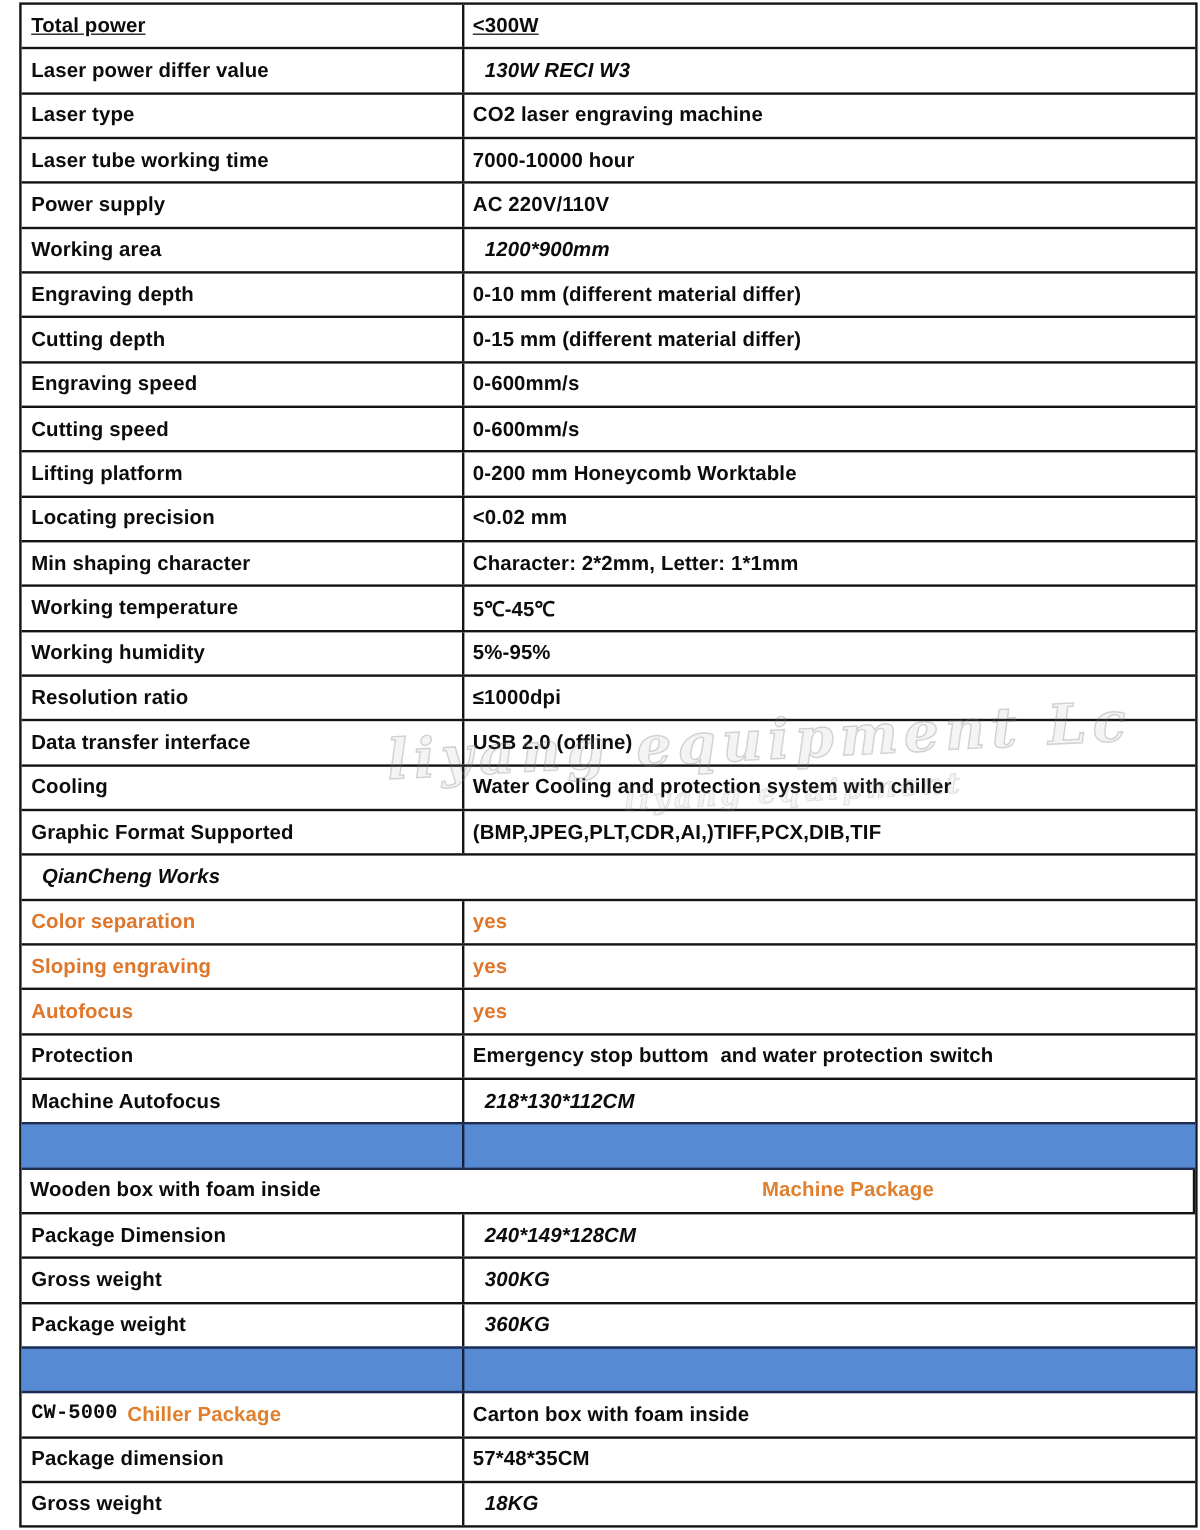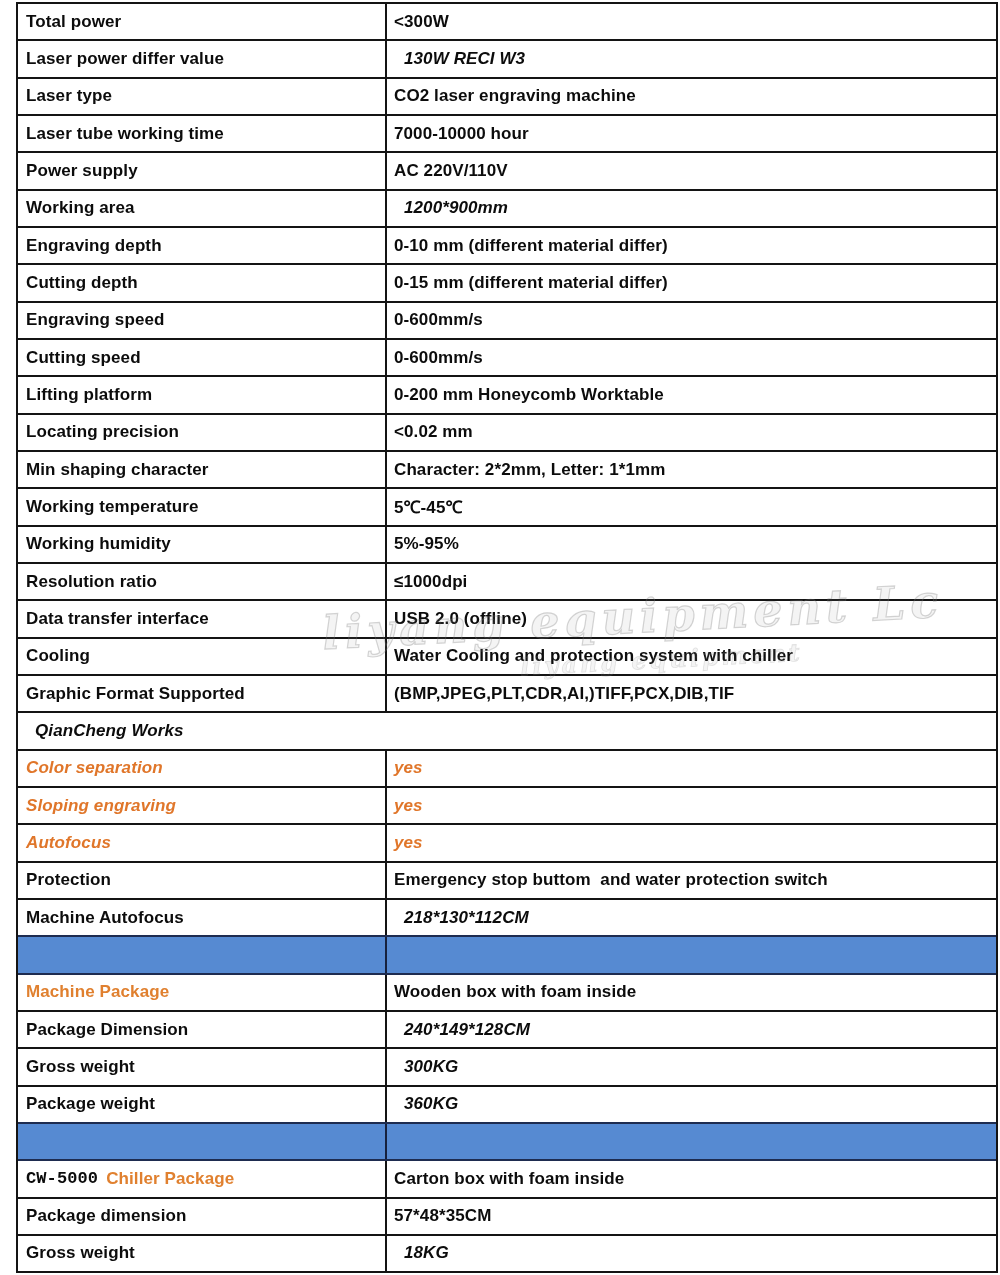--- a/index.html
+++ b/index.html
@@ -20,21 +20,21 @@
     flex-direction: column;
     background: #ffffff;
   }
   .row {
     flex: 1 1 0;
     min-height: 0;
     display: flex;
     box-sizing: border-box;
     border-top: 2px solid #141414;
   }
-  .row:first-child { border-top: none; }
+  .row:first-child { border-top: none; text-decoration: underline; }
   .cell {
     display: flex;
     align-items: center;
     box-sizing: border-box;
     overflow: hidden;
   }
   .label-cell {
     flex: 0 0 369px;
     width: 369px;
     border-right: 2px solid #141414;
@@ -42,21 +42,21 @@
   }
   .value-cell { flex: 1 1 auto; padding-left: 7px; }
   .cell-text {
     font-size: 17px;
     font-weight: bold;
     color: #0c0c0c;
     white-space: pre;
     letter-spacing: 0.1px;
   }
   .indent { padding-left: 17px; font-style: italic; }
-  .orange-row .cell-text { color: #E0762A; font-style: italic; }
+  .orange-row .cell-text { color: #E0762A; }
   .accent-text { color: #E0802F; }
   .prefix-text { margin-right: 8px; font-family: Liberation Mono, monospace; }
   .sep-row {
     background: #568AD2;
     border-top: 2px solid #1e2c50;
     border-bottom: 2px solid #1e2c50;
   }
   .sep-row .label-cell { border-right-color: #16213d; }
   .post-sep { border-top: none; }
   .watermark {
@@ -310,25 +310,25 @@
         <span class="cell-text">218*130*112CM</span>
       </div>
   </div>
 
   <div class="row sep-row">
     <div class="cell label-cell"></div>
     <div class="cell value-cell"></div>
   </div>
 
   <div class="row post-sep">
+    <div class="cell value-cell">
+        <span class="cell-text">Wooden box with foam inside</span>
+      </div>
     <div class="cell label-cell">
         <span class="cell-text accent-text">Machine Package</span>
-      </div>
-    <div class="cell value-cell">
-        <span class="cell-text">Wooden box with foam inside</span>
       </div>
   </div>
 
   <div class="row">
     <div class="cell label-cell">
         <span class="cell-text">Package Dimension</span>
       </div>
     <div class="cell value-cell indent">
         <span class="cell-text">240*149*128CM</span>
       </div>

